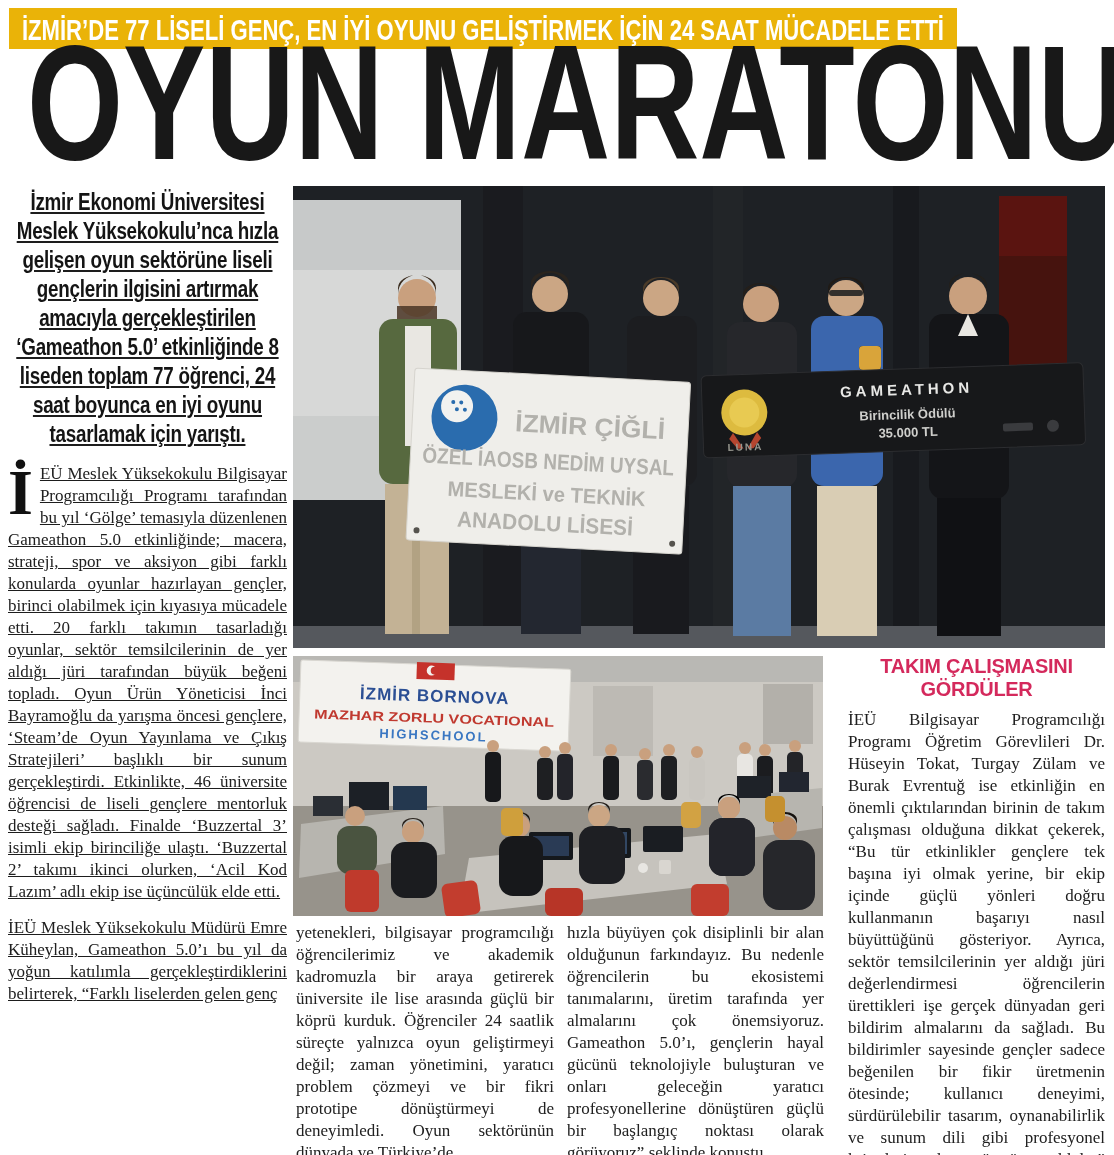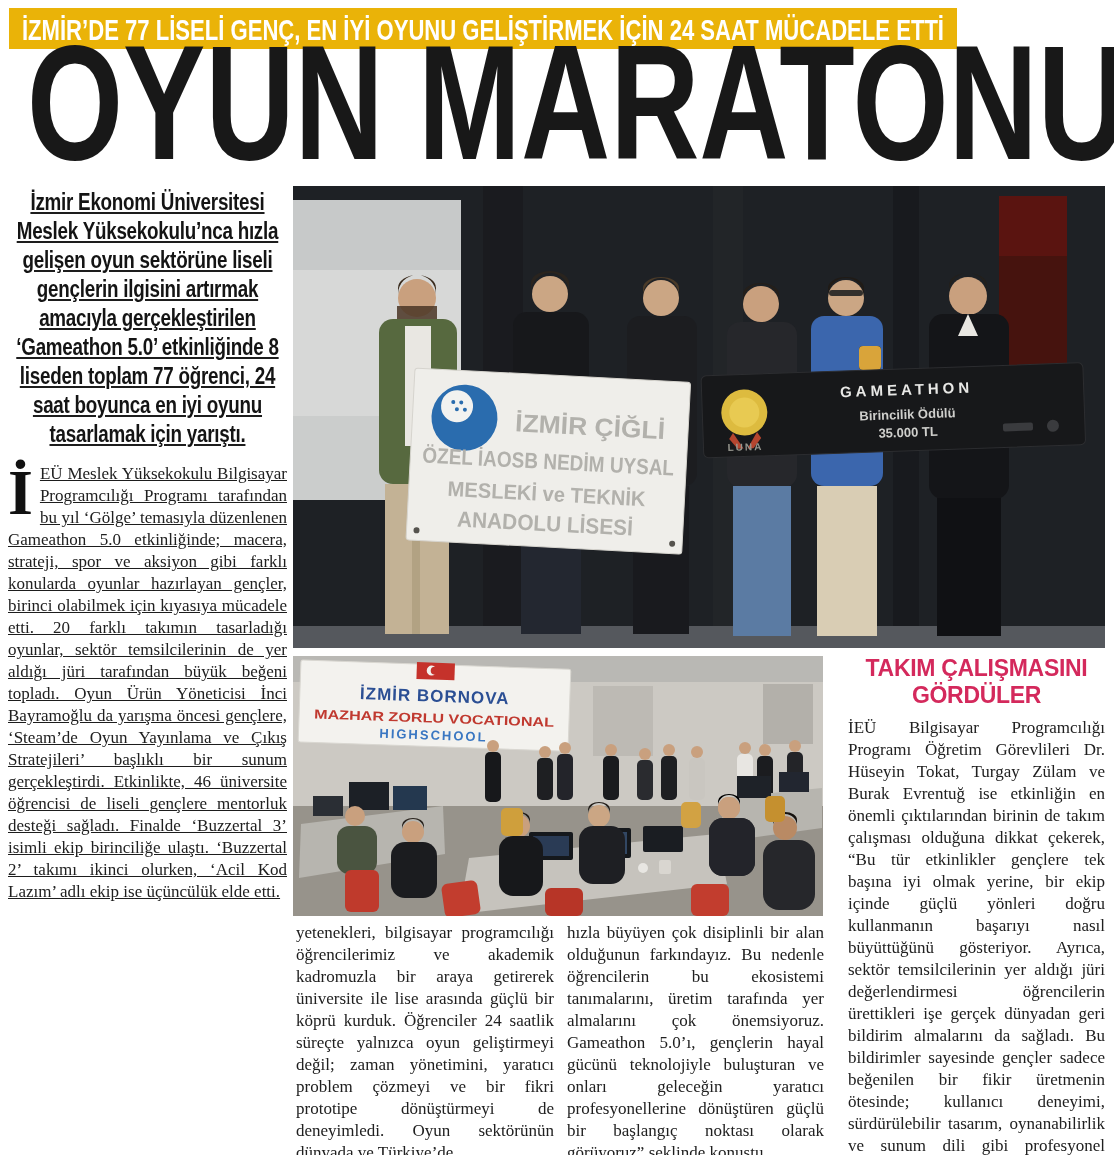--- a/index.html
+++ b/index.html
@@ -15,21 +15,21 @@
   .headline text{fill:#181818;font-family:"Liberation Sans",sans-serif;font-weight:bold;}
   
   .col1{position:absolute;left:8px;top:188px;width:279px;text-decoration:underline;}
   .intro{font-family:"Liberation Sans",sans-serif;font-weight:bold;font-size:23px;
          line-height:29px;text-align:center;color:#141414;width:341px;
          transform:scaleX(0.818);transform-origin:0 0;letter-spacing:-0.3px;margin:0;}
   .bodytext{font-size:17px;line-height:22px;text-align:justify;margin:0;color:#202020;}
   .col1 .bodytext{margin-top:14px;}
   .dropcap{float:left;font-size:64px;line-height:52px;font-weight:bold;
            padding:4px 7px 0 0;color:#111;}
-  .subhead{font-family:"Liberation Sans",sans-serif;font-weight:bold;font-size:23px;
+  .subhead{font-family:"Liberation Sans",sans-serif;font-weight:bold;font-size:20px;
            color:#d4295c;text-align:center;margin:12px 0 8px 0;letter-spacing:-0.3px;}
   .photo-main{position:absolute;left:293px;top:186px;width:812px;height:462px;}
   .photo-2{position:absolute;left:293px;top:656px;width:530px;height:260px;}
   .photo-main svg,.photo-2 svg{display:block;width:100%;height:100%;}
   .col2{position:absolute;left:296px;top:922px;width:258px;}
   .col3{position:absolute;left:567px;top:922px;width:257px;}
   .col4{position:absolute;left:848px;top:655px;width:257px;}
   .col4 .subhead{margin:0 0 8px 0;}
   .svgtxt{font-family:"Liberation Sans",sans-serif;font-weight:bold;}
 </style>
@@ -46,20 +46,21 @@
 
   <div class="headline">
     <svg viewBox="0 0 1110 133" preserveAspectRatio="none">
       <text x="555" y="127" font-size="163" text-anchor="middle" textLength="1100" lengthAdjust="spacingAndGlyphs">OYUN MARATONU</text>
     </svg>
   </div>
 
   <div class="col1">
     <p class="intro">İzmir Ekonomi Üniversitesi Meslek Yüksekokulu’nca hızla gelişen oyun sektörüne liseli gençlerin ilgisini artırmak amacıyla gerçekleştirilen ‘Gameathon 5.0’ etkinliğinde 8 liseden toplam 77 öğrenci, 24 saat boyunca en iyi oyunu tasarlamak için yarıştı.</p>
     <p class="bodytext"><span class="dropcap">İ</span><span>EÜ Meslek Yüksekokulu Bilgisayar Programcılığı Programı tarafından bu yıl ‘Gölge’ temasıyla düzenlenen Gameathon 5.0 etkinliğinde; macera, strateji, spor ve aksiyon gibi farklı konularda oyunlar hazırlayan gençler, birinci olabilmek için kıyasıya mücadele etti. 20 farklı takımın tasarladığı oyunlar, sektör temsilcilerinin de yer aldığı jüri tarafından büyük beğeni topladı. Oyun Ürün Yöneticisi İnci Bayramoğlu da yarışma öncesi gençlere, ‘Steam’de Oyun Yayınlama ve Çıkış Stratejileri’ başlıklı bir sunum gerçekleştirdi. Etkinlikte, 46 üniversite öğrencisi de liseli gençlere mentorluk desteği sağladı. Finalde ‘Buzzertal 3’ isimli ekip birinciliğe ulaştı. ‘Buzzertal 2’ takımı ikinci olurken, ‘Acil Kod Lazım’ adlı ekip ise üçüncülük elde etti.</span></p>
+    <p class="bodytext">İEÜ Meslek Yüksekokulu Müdürü Emre Küheylan, Gameathon 5.0’ı bu yıl da yoğun katılımla gerçekleştirdiklerini belirterek, “Farklı liselerden gelen genç</p>
   </div>
 
   <div class="photo-main">
     <svg viewBox="0 0 812 462">
 
       <rect x="0" y="0" width="812" height="462" fill="#1e2125"></rect>
       <rect x="190" y="0" width="40" height="462" fill="#181a1d" opacity="0.7"></rect>
       <rect x="420" y="0" width="30" height="462" fill="#25282c" opacity="0.6"></rect>
       <rect x="600" y="0" width="26" height="462" fill="#16181b" opacity="0.7"></rect>
 

